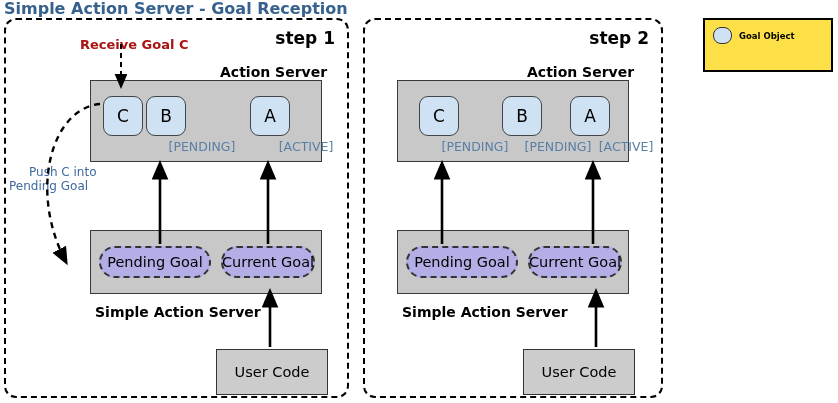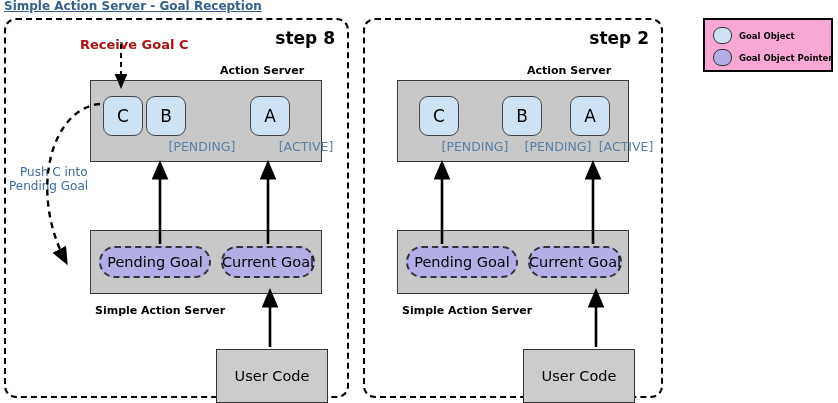--- a/index.html
+++ b/index.html
@@ -13,26 +13,25 @@
     position: relative;
     font-family: "DejaVu Sans", sans-serif;
     overflow: hidden;
   }
 
   
   #page-title {
     position: absolute;
     left: 4px;
     top: -1px;
-    font-size: 12px;
+    font-size: 16px;
     font-weight: bold;
     color: #36618e;
     letter-spacing: 0px;
     white-space: nowrap;
-    text-decoration: underline;
   }
 
   
   .step-panel {
     position: absolute;
     top: 18px;
     height: 380px;
     border: 2.5px dashed #000000;
     border-radius: 12px;
     box-sizing: border-box;
@@ -53,21 +52,21 @@
 
   
   .gray-box {
     position: absolute;
     background: #c8c8c8;
     border: 1.5px solid #3a3a3a;
     box-sizing: border-box;
   }
   .box-caption {
     position: absolute;
-    font-size: 11px;
+    font-size: 14px;
     font-weight: bold;
     color: #000000;
     white-space: nowrap;
   }
 
   
   .goal-object {
     position: absolute;
     width: 40px;
     height: 40px;
@@ -103,21 +102,21 @@
     justify-content: center;
     font-size: 14.5px;
     color: #000000;
     white-space: nowrap;
   }
 
   
   .user-code-box {
     position: absolute;
     width: 112px;
-    height: 54px;
+    height: 46px;
     background: #cccccc;
     border: 1.5px solid #333333;
     box-sizing: border-box;
     display: flex;
     align-items: center;
     justify-content: center;
     font-size: 14.5px;
     color: #000000;
     text-align: right;
   }
@@ -139,21 +138,21 @@
   }
 
   
   #legend-box {
     position: absolute;
     left: 703px;
     top: 18px;
     width: 130px;
     height: 54px;
     border: 2px solid #000000;
-    background: #f9a8d4;
+    background: #fde047;
     box-sizing: border-box;
   }
   .legend-row {
     position: absolute;
     left: 8px;
     display: flex;
     align-items: center;
   }
   #legend-row-goal-object    { top: 7px; }
   #legend-row-goal-pointer   { top: 29px; }
@@ -181,24 +180,24 @@
     width: 838px; height: 403px;
     pointer-events: none;
   }
 </style>
 </head>
 <body>
 
 <div id="page-title">Simple Action Server - Goal Reception</div>
 
 <div class="step-panel" id="panel-step-1">
-  <div class="step-label">step 8</div>
+  <div class="step-label">step 1</div>
 
   <div class="annot-red" style="left:74px; top:17px;">Receive Goal C</div>
-  <div class="annot-blue" style="left:14px; top:145px;">Push C into</div>
+  <div class="annot-blue" style="left:23px; top:145px;">Push C into</div>
   <div class="annot-blue" style="left:3px; top:159px;">Pending Goal</div>
 
   <div class="gray-box" id="as-box-1" style="left:84px; top:60px; width:232px; height:82px;"></div>
   <div class="box-caption" style="left:214px; top:44px;">Action Server</div>
 
   <div class="goal-object" style="left:97px; top:76px;">C</div>
   <div class="goal-object" style="left:140px; top:76px;">B</div>
   <div class="goal-object" style="left:244px; top:76px;">A</div>
 
   <div class="state-label" style="left:120px; top:119px; width:80px;">[PENDING]</div>
@@ -233,24 +232,20 @@
   <div class="goal-pointer" style="left:41px; top:226px; width:112px;">Pending Goal</div>
   <div class="goal-pointer" style="left:163px; top:226px; width:94px;">Current Goal</div>
 
   <div class="user-code-box" style="left:158px; top:329px;">User Code</div>
 </div>
 
 <div id="legend-box">
   <div class="legend-row" id="legend-row-goal-object">
     <span class="legend-swatch sw-goal-object"></span>
     <span class="legend-text">Goal Object</span>
-  </div>
-  <div class="legend-row" id="legend-row-goal-pointer">
-    <span class="legend-swatch sw-goal-pointer"></span>
-    <span class="legend-text">Goal Object Pointer</span>
   </div>
 </div>
 
 <svg id="arrow-layer" viewBox="0 0 838 403">
   <defs>
     <marker id="ah" markerWidth="9" markerHeight="9" refX="6" refY="3.2" orient="auto">
       <path d="M0,0 L7.5,3.2 L0,6.4 z" fill="#000"></path>
     </marker>
     <marker id="ah-dash" markerWidth="9" markerHeight="9" refX="6" refY="3.2" orient="auto">
       <path d="M0,0 L7.5,3.2 L0,6.4 z" fill="#000"></path>

